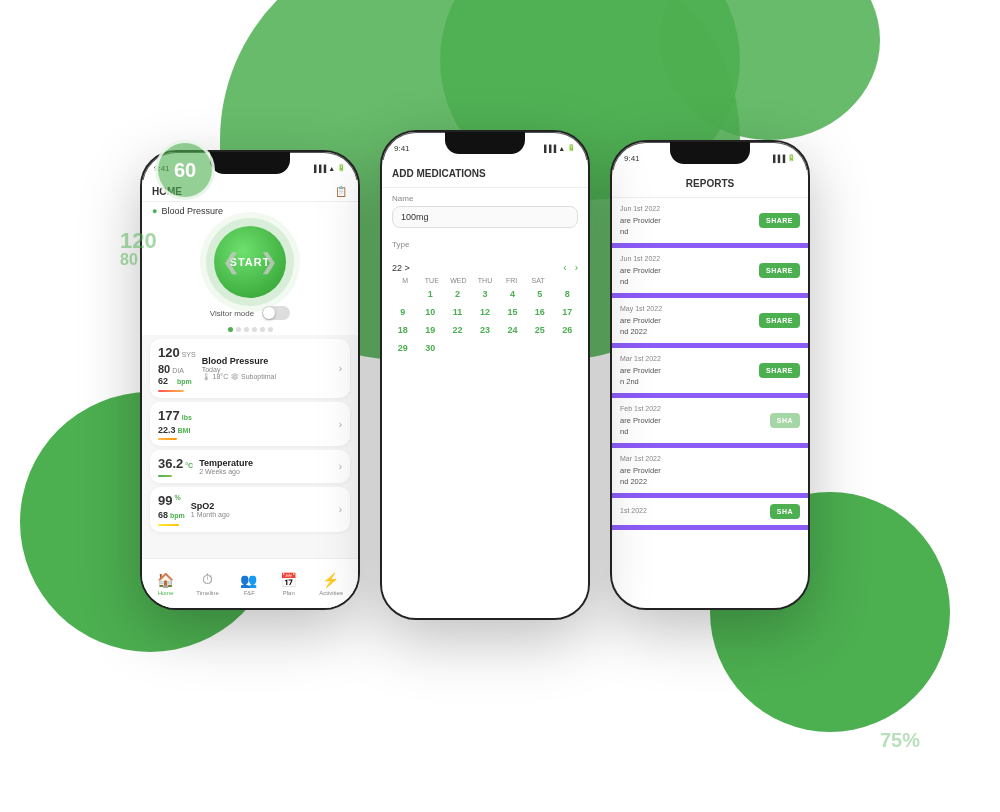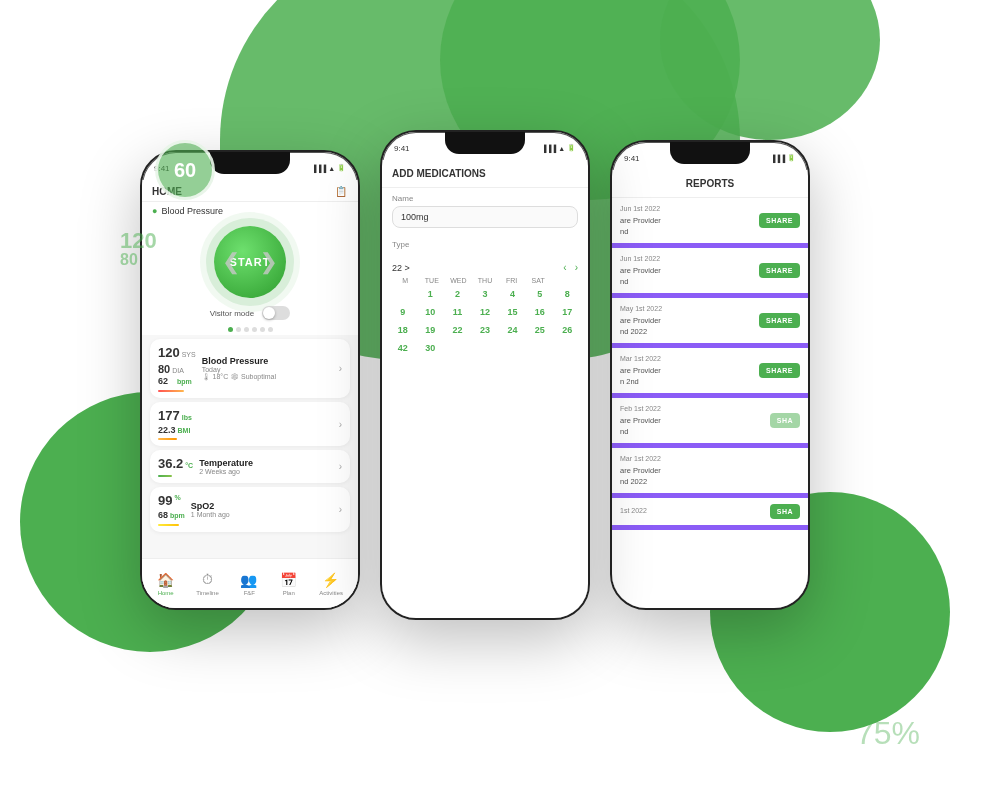--- a/index.html
+++ b/index.html
@@ -431,22 +431,22 @@
       font-size: 22px;
       font-weight: 900;
       color: rgba(76,175,80,0.5);
       line-height: 1;
     }
 
     .deco-percent {
       position: absolute;
       bottom: 60px;
       right: 80px;
-      font-size: 32px;
-      font-weight: 400;
+      font-size: 20px;
+      font-weight: 700;
       color: rgba(76,175,80,0.4);
       z-index: 15;
     }
 
     
     .status-icons {
       display: flex;
       align-items: center;
       gap: 2px;
       font-size: 7px;
@@ -694,21 +694,21 @@
           <div class="cal-day green">15</div>
           <div class="cal-day green">16</div>
           <div class="cal-day green">17</div>
           <div class="cal-day green">18</div>
           <div class="cal-day green">19</div>
           <div class="cal-day green">22</div>
           <div class="cal-day green">23</div>
           <div class="cal-day green">24</div>
           <div class="cal-day green">25</div>
           <div class="cal-day green">26</div>
-          <div class="cal-day green">42</div>
+          <div class="cal-day green">29</div>
           <div class="cal-day green">30</div>
         </div>
       </div>
 
       
     </div>
   </div>
 
   <div class="phone phone-3">
     <div class="phone-notch"></div>

